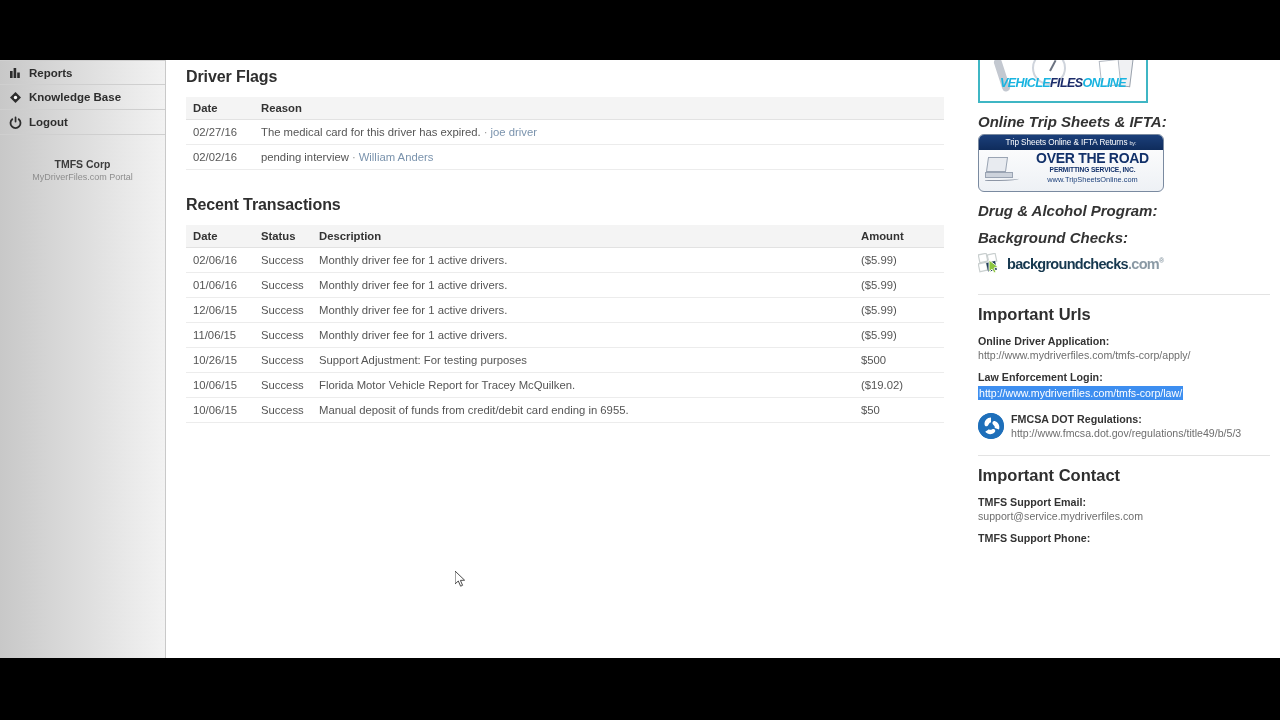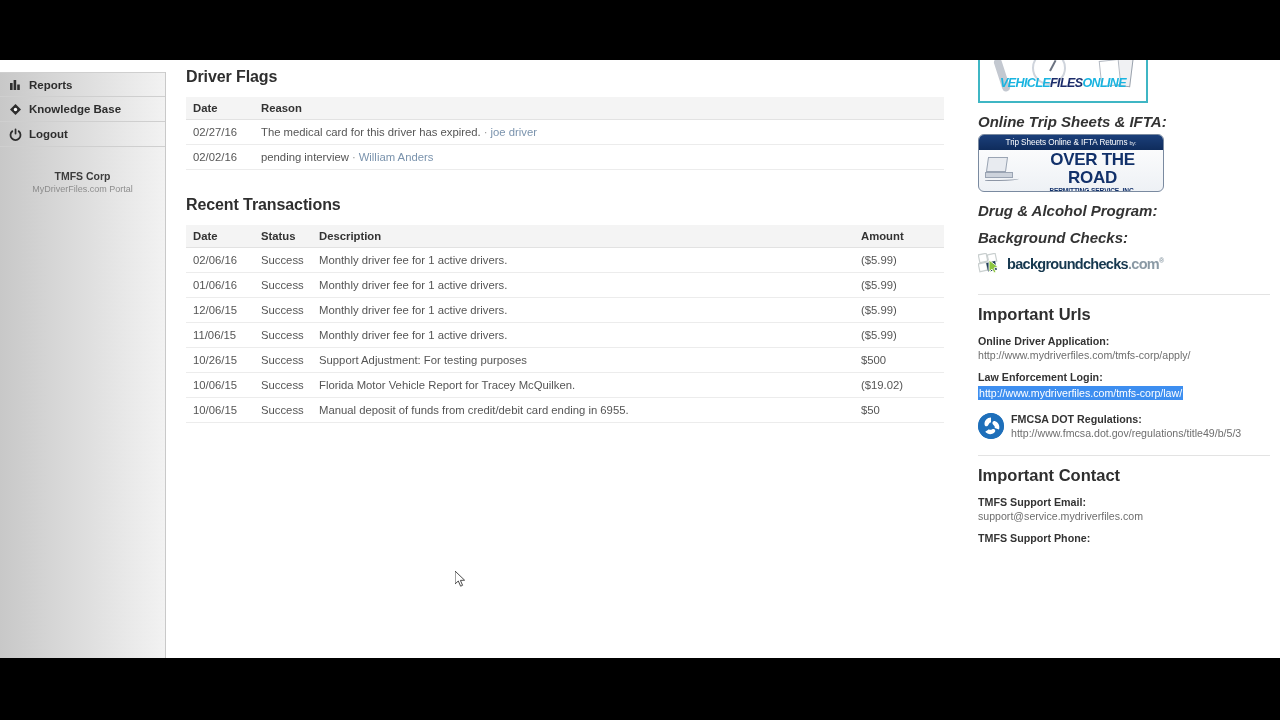--- a/index.html
+++ b/index.html
@@ -26,21 +26,21 @@
     top: 60px;
     width: 1280px;
     height: 598px;
     background: #ffffff;
     overflow: hidden;
   }
 
   
   #sidebar {
     position: absolute;
-    left: 0; top: 12px;
+    left: 0; top: 0;
     width: 166px;
     height: 598px;
     background: linear-gradient(to right, #c8c8c8 0%, #d9d9d9 40%, #e9e9e9 78%, #f2f2f2 100%);
     border-right: 1px solid #c9c9c9;
   }
   .nav-item {
     display: flex;
     align-items: center;
     height: 25px;
     padding-left: 9px;
@@ -238,21 +238,21 @@
     letter-spacing: -0.1px;
     white-space: nowrap;
   }
   .otr-by { font-size: 5.5px; margin-left: 2px; opacity: .9; }
   .otr-body {
     position: absolute;
     left: 46px; top: 16px; right: 3px;
     text-align: center;
   }
   .otr-l1 {
-    font-size: 17px;
+    font-size: 14px;
     font-weight: bold;
     color: #12316a;
     letter-spacing: -0.3px;
     line-height: 1.05;
   }
   .otr-l2 {
     font-size: 6.6px;
     font-weight: bold;
     color: #12316a;
     letter-spacing: -0.1px;

